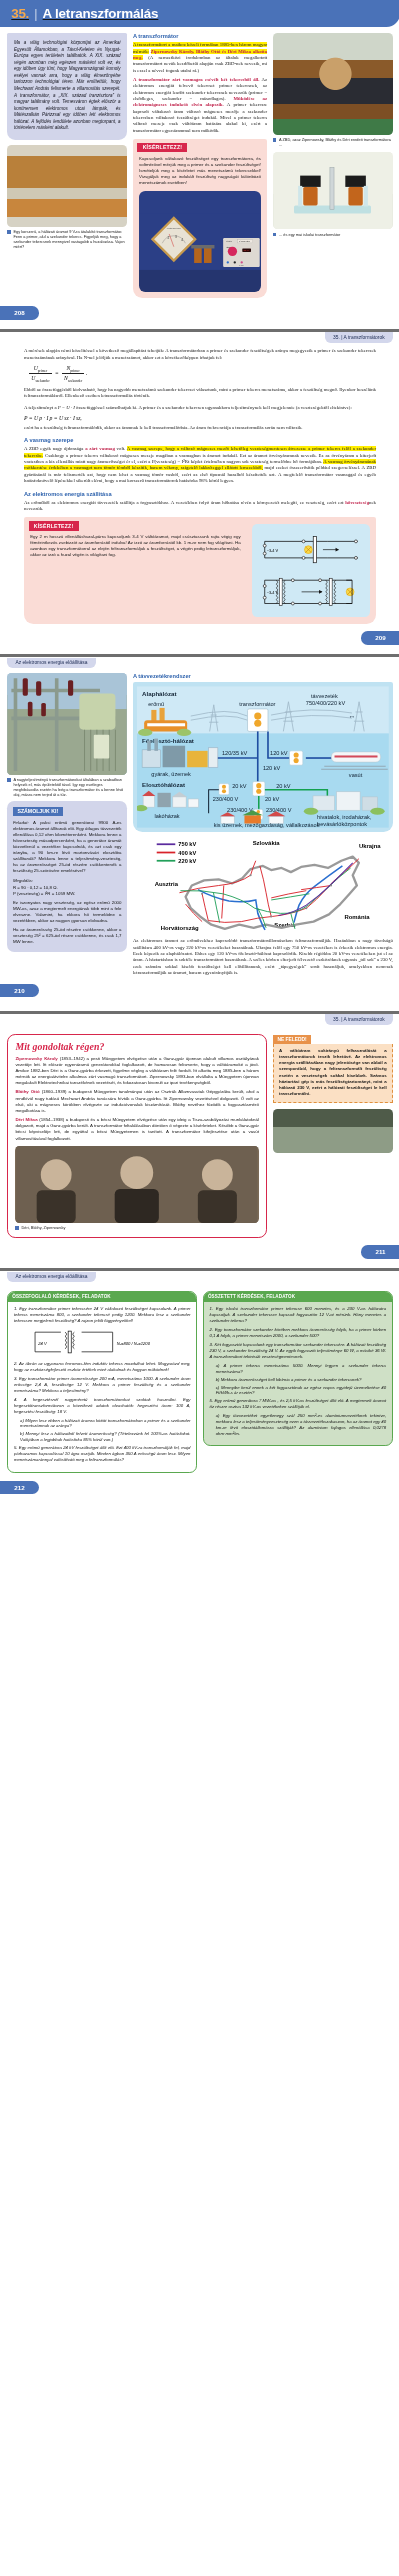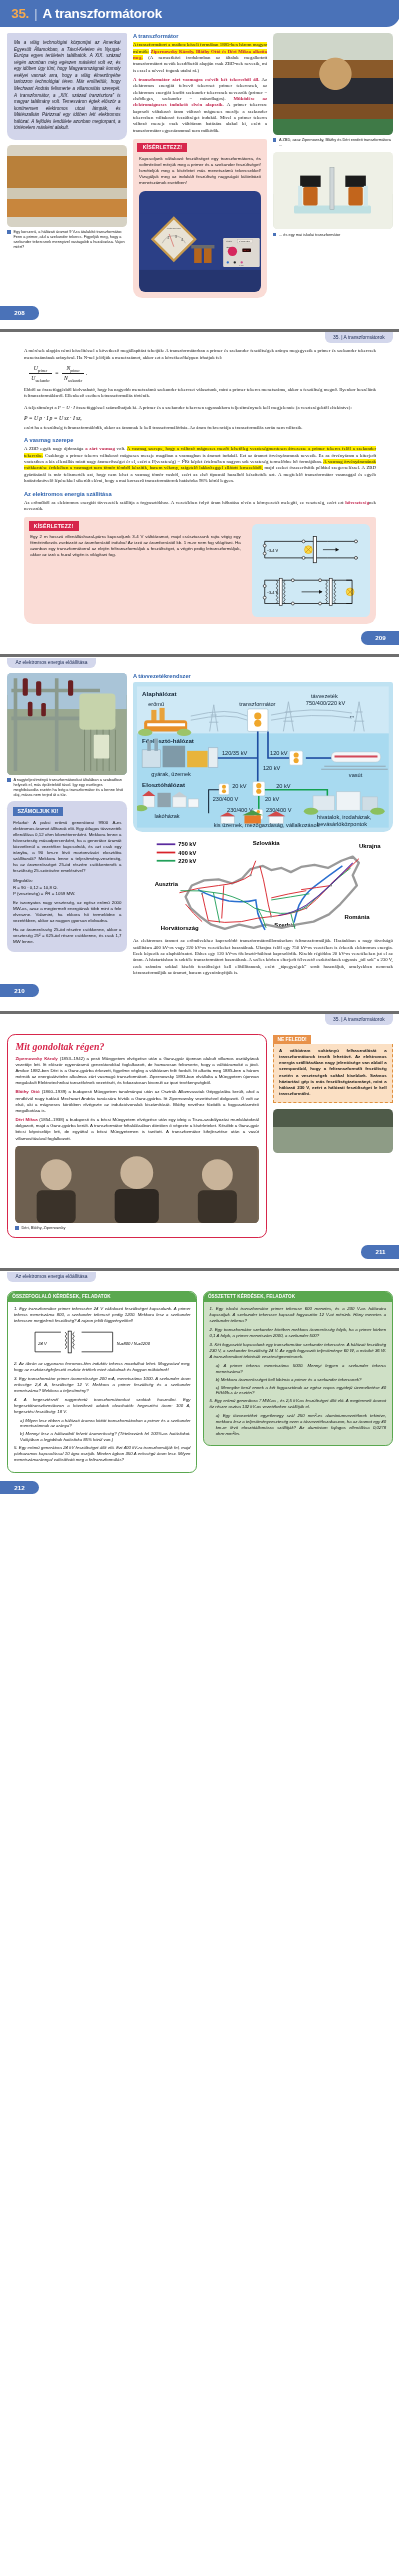--- a/index.html
+++ b/index.html
@@ -13,20 +13,21 @@
 
   
   .chapter-banner {
     background: #4a72b8;
     border-bottom-right-radius: 13.4px;
     height: 27px;
     display: flex;
     align-items: center;
     padding-left: 11.3px;
     gap: 5.2px;
+    text-decoration: underline;
   }
   .chapter-num { color: #f5a94e; font-size: 13.4px; font-weight: bold; letter-spacing:-0.3px;}
   .chapter-sep { color: #c9d6ea; font-size: 12.4px; font-weight: 300; }
   .chapter-title { color: #fff; font-size: 13.4px; font-weight: bold; letter-spacing:-0.2px; }
 
   
   .rule-bar { height: 3.1px; background: #6e6e6e; width: 100%; }
   .runhead-wrap { display:flex; justify-content:flex-end; padding: 0 7.2px; }
   .runhead {
     background: #d3d7ec; color:#1b2a52; font-size: 4.9px;
@@ -174,21 +175,21 @@
   }
 </style>
 </head>
 <body>
 
 <div class="page">
 
   <div class="chapter-banner">
     <span class="chapter-num">35.</span>
     <span class="chapter-sep">|</span>
-    <span class="chapter-title">A transzformátorok</span>
+    <span class="chapter-title">A letranszformálás</span>
   </div>
 
   <div class="cols" style="padding-top:6.2px;">
 
     <div class="col-left">
       <div class="intro-box">Ma a világ technológiai központjai az Amerikai Egyesült Államokban, a Távol-Keleten és Nyugat-Európa egyes területein találhatók. A XIX. század végén azonban még egészen másként volt ez, és egy időben úgy tűnt, hogy Magyarországnak komoly esélyei vannak arra, hogy a világ élmezőnyébe tartozzon technológiai téren. Már említettük, hogy Mechwart András felismerte a villamosítás szerepét. A transzformátor, a „XIX. század tranzisztora” is magyar találmány volt. Temesváron égtek először a kontinensen elektromos utcai lámpák, és Mátészalkán Párizzsal egy időben lett elektromos hálózat. A fejlődés lendülete azonban megtorpant, a történelem másként alakult.</div>
 
       <div class="photo mt10">
         <div class="ph-modern"></div>
       </div>

